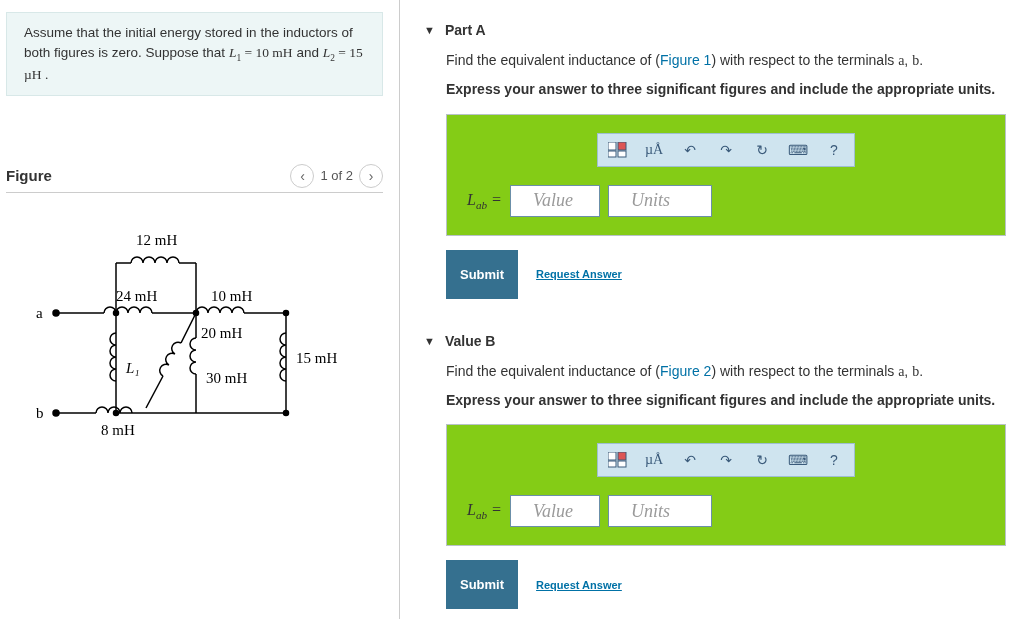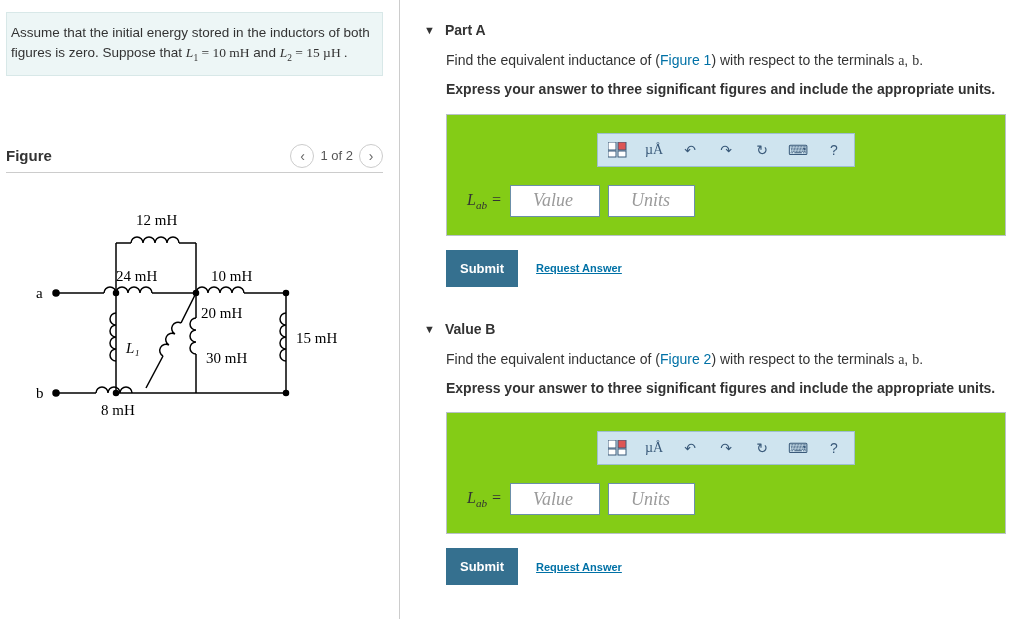--- a/index.html
+++ b/index.html
@@ -1,41 +1,41 @@
 <!DOCTYPE html>
 <html><head>
 <meta charset="utf-8">
 <style>
   * { box-sizing: border-box; margin: 0; padding: 0; }
   body { font-family: Arial, Helvetica, sans-serif; font-size: 14px; color: #333; background: #fff; width: 1024px; height: 619px; overflow: hidden; }
   .container { display: flex; height: 619px; }
   .left-panel { width: 400px; padding: 12px 16px 12px 6px; border-right: 1px solid #ccc; }
   .right-panel { flex: 1; padding: 18px 24px; overflow-y: auto; }
-  .problem-statement { background: #edf6f6; border: 1px solid #d8e8e8; padding: 10px 4px; font-size: 13.5px; line-height: 1.45; color: #333; }
+  .problem-statement { background: #edf6f6; border: 1px solid #d8e8e8; padding: 10px 17px; font-size: 13.5px; line-height: 1.45; color: #333; }
   .figure-header { display: flex; align-items: center; justify-content: space-between; margin-top: 68px; padding-bottom: 4px; border-bottom: 1px solid #ccc; }
   .figure-title { font-weight: bold; font-size: 15px; }
   .fig-nav { display: flex; align-items: center; gap: 6px; font-size: 13px; color: #555; }
   .nav-circle { width: 24px; height: 24px; border: 1px solid #ccc; border-radius: 50%; display: inline-flex; align-items: center; justify-content: center; background: #fff; cursor: pointer; font-size: 14px; color: #666; }
   .fig-area { padding: 30px 10px 10px 20px; position: relative; }
   .part-header { display: flex; align-items: center; gap: 10px; font-weight: bold; cursor: pointer; padding: 4px 0 12px 0; }
   .caret { font-size: 11px; }
   .part-body { padding: 0 0 12px 22px; }
   .prompt-text { margin-bottom: 8px; line-height: 1.45; }
   .bold-line { font-weight: bold; line-height: 1.45; margin-bottom: 14px; }
   .link { color: #0071a6; cursor: pointer; }
   .answer-box { border: 1px solid #b8c2c8; background: #84cc16; padding: 18px 20px; margin-top: 6px; width: 560px; }
   .toolbar { background: #cfe4ef; border: 1px solid #9fbfd1; display: inline-flex; align-items: center; height: 34px; padding: 0 8px; gap: 12px; }
   .tool-btn { width: 24px; height: 24px; display: inline-flex; align-items: center; justify-content: center; font-size: 14px; color: #3a5a7a; cursor: pointer; }
   .answer-row { margin-top: 18px; display: flex; align-items: center; gap: 8px; }
   .var-label { font-style: italic; font-family: 'Times New Roman', serif; font-size: 16px; }
   .input-box { border: 1px solid #6b8fa8; height: 32px; padding: 0 22px; font-size: 18px; font-style: italic; color: #9a9a9a; font-family: 'Times New Roman', serif; background: #fff; display: inline-flex; align-items: center; }
   .value-box { width: 90px; }
-  .units-box { width: 87px; text-align: right; }
+  .units-box { width: 104px; text-align: right; }
   .submit-row { margin-top: 14px; display: flex; align-items: center; gap: 18px; }
-  .submit-btn { background: #35708f; color: #fff; border: none; padding: 11px 14px; font-weight: bold; font-size: 13px; cursor: pointer; }
+  .submit-btn { background: #35708f; color: #fff; border: none; padding: 17px 14px; font-weight: bold; font-size: 13px; cursor: pointer; }
   .req-link { color: #0071a6; font-weight: bold; text-decoration: underline; font-size: 11px; cursor: pointer; }
   .mu-icon { font-size: 14px; font-family: serif; }
   .templ-icon svg { display: block; }
   sub { font-size: 0.7em; }
   .term { font-family: 'Times New Roman', serif; }
 </style>
 </head>
 <body>
 
 <div class="container">

